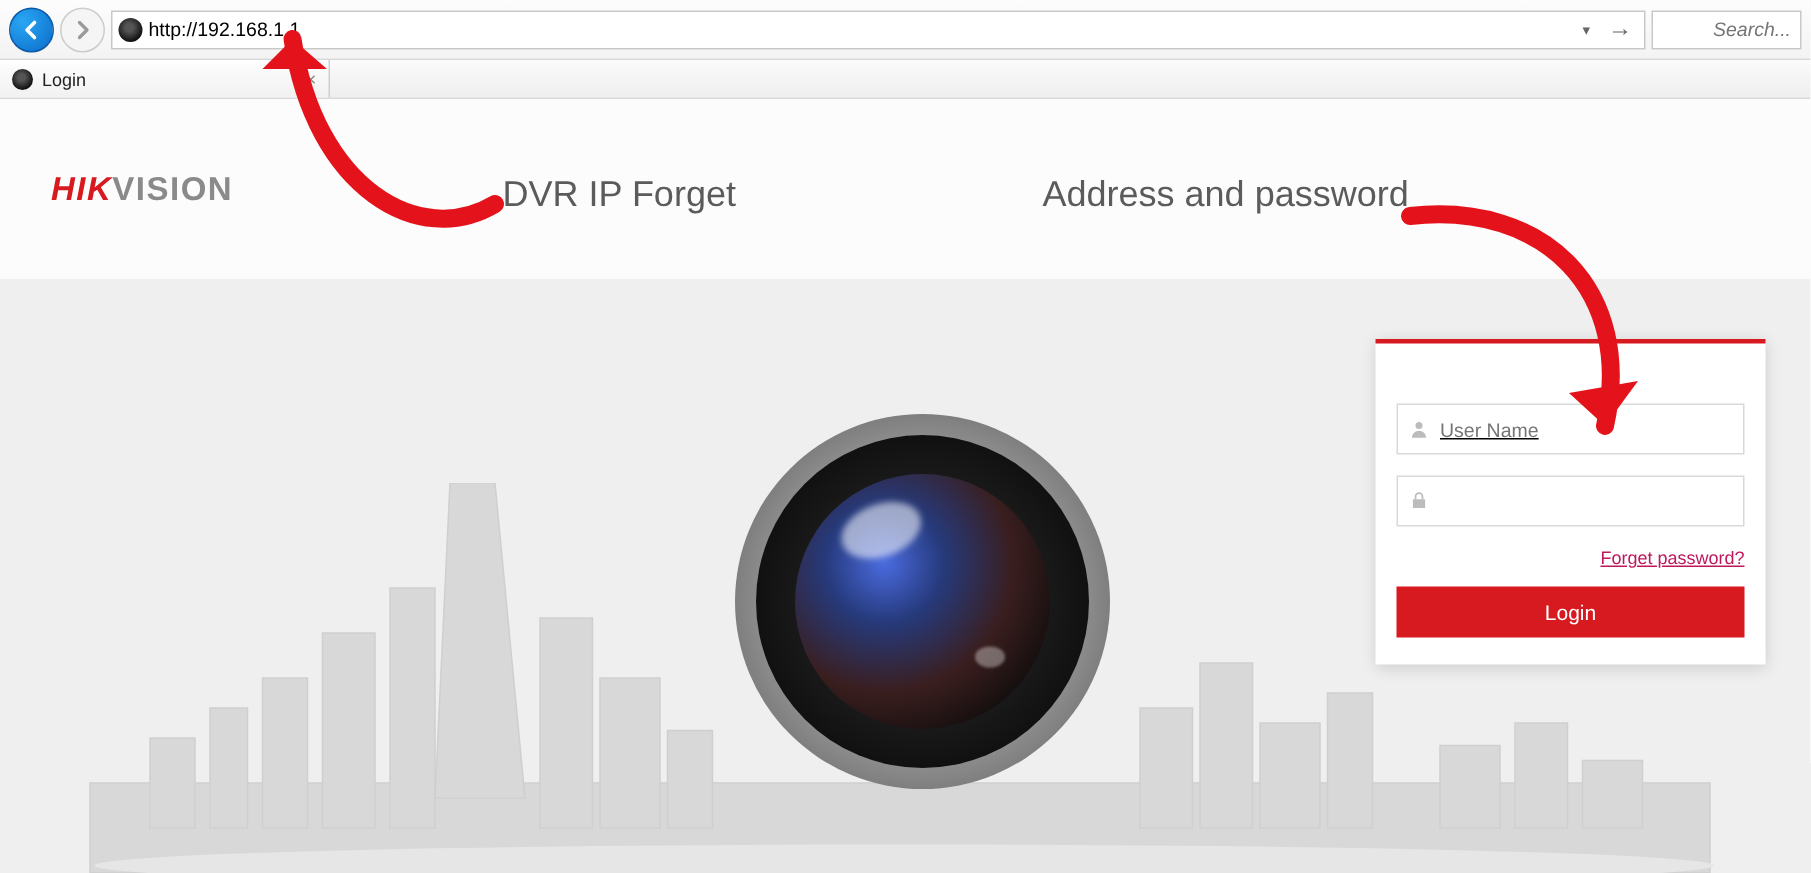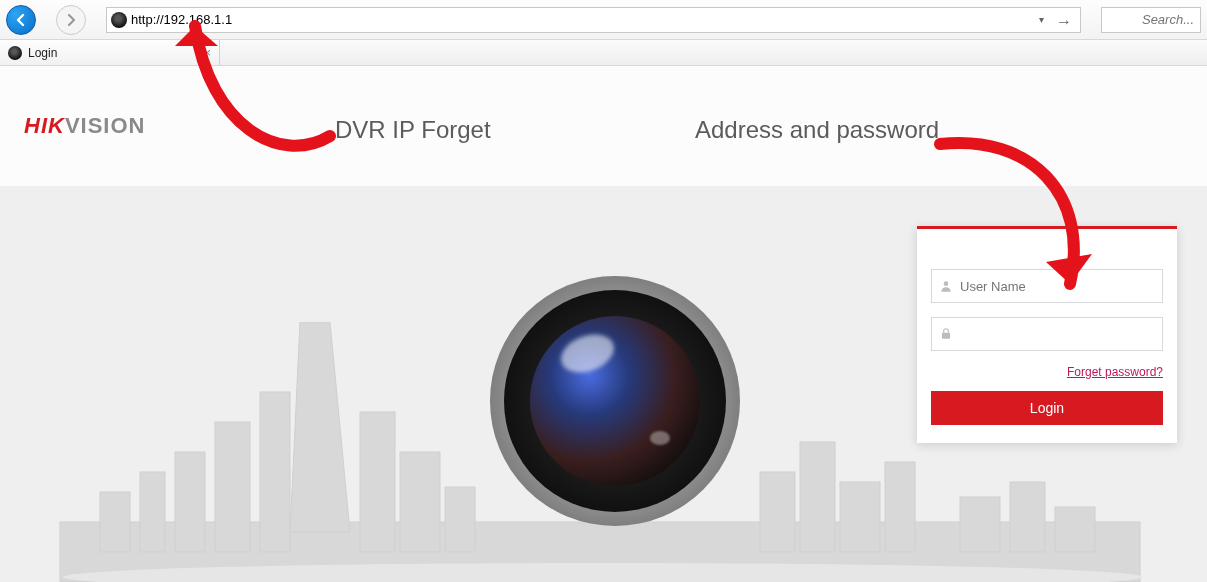--- a/index.html
+++ b/index.html
@@ -6,21 +6,21 @@
   html, body { width: 1207px; height: 582px; font-family: Arial, Helvetica, sans-serif; background: #fff; overflow: hidden; }
 
   
   .browser-toolbar {
     height: 40px;
     background: linear-gradient(#fdfdfd, #f3f3f3);
     border-bottom: 1px solid #d8d8d8;
     display: flex;
     align-items: center;
     padding: 0 6px;
-    gap: 20px;
+    gap: 4px;
   }
   .nav-btn {
     width: 30px; height: 30px; border-radius: 50%;
     display: flex; align-items: center; justify-content: center;
     border: 1px solid #ccc; background: #fff;
     cursor: pointer;
   }
   .nav-btn.back {
     background: radial-gradient(circle at 30% 30%, #2aa6f4, #0a6cc9);
     border: 1px solid #0a5aa6;
@@ -82,21 +82,21 @@
   .page {
     position: relative;
     width: 100%;
     height: calc(582px - 40px - 26px);
     background: #fff;
   }
   .header-band {
     height: 120px;
     background: #fcfcfc;
     display: flex; align-items: center;
-    padding-left: 24px;
+    padding-left: 34px;
   }
   .logo { font-size: 22px; letter-spacing: 1px; font-weight: 700; }
   .logo .hik { color: #d71920; font-style: italic; }
   .logo .vision { color: #8a8a8a; }
 
   .hero {
     position: relative;
     height: calc(100% - 120px);
     background: #efefef;
     overflow: hidden;
@@ -140,20 +140,21 @@
     height: 34px; margin-bottom: 14px;
     background: #fff;
   }
   .field .ico {
     width: 28px; display:flex; align-items:center; justify-content:center;
     color: #bcbcbc;
   }
   .field input {
     flex:1; border:none; outline:none; height:100%; font-size:13px;
     background: transparent;
+    text-decoration: underline;
   }
   .forgot {
     text-align: right; font-size: 12px;
     margin: 4px 0 12px;
   }
   .forgot a { color: #be185d; text-decoration: underline; cursor: pointer; }
   .login-btn {
     width: 100%; height: 34px;
     background: #d71920; color: #fff;
     border: none; font-size: 14px;

